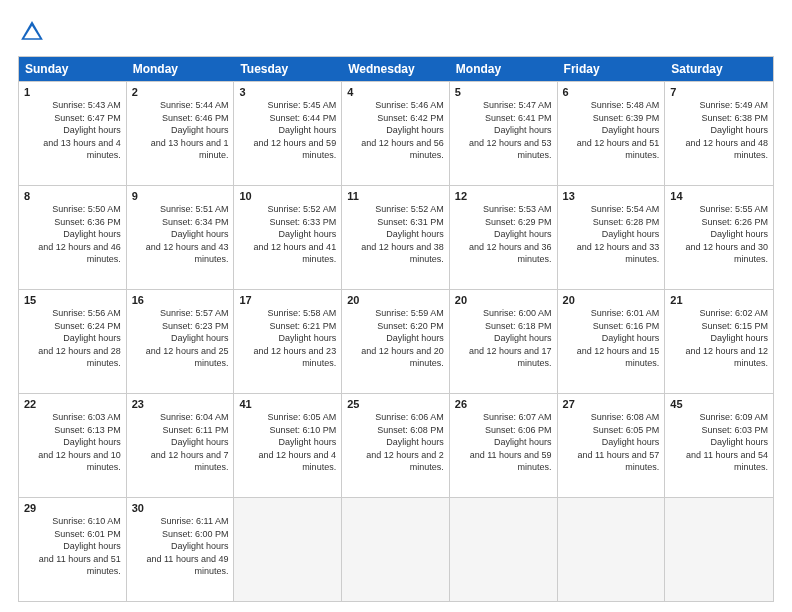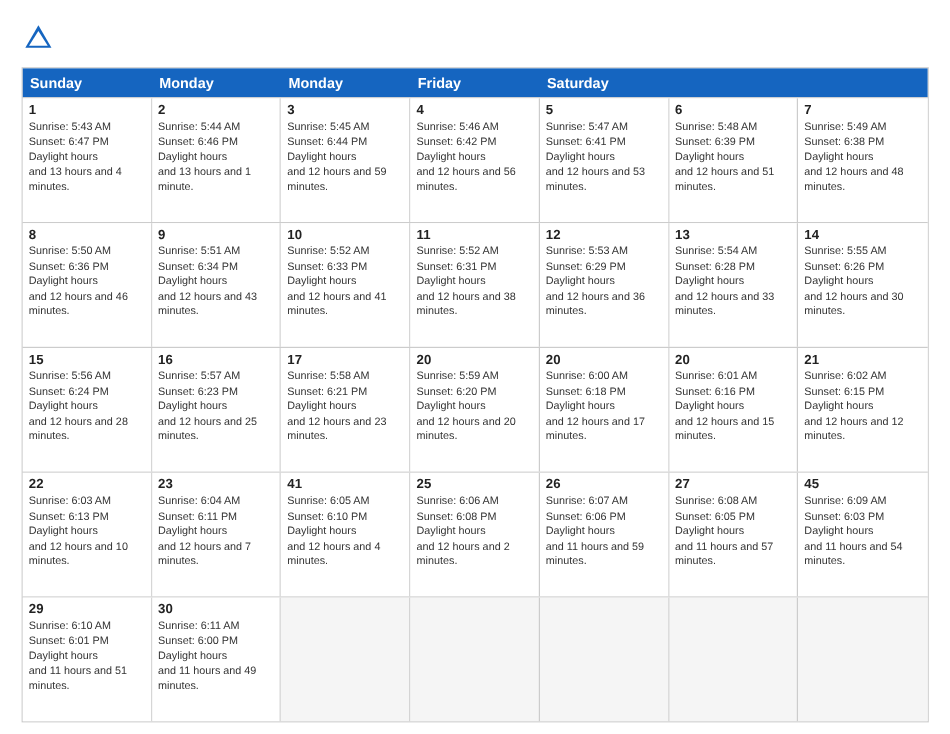--- a/index.html
+++ b/index.html
@@ -100,20 +100,21 @@
       font-size: 11px;
       font-weight: bold;
       color: #222;
       display: block;
       margin-bottom: 1px;
     }
     .cal-cell .sun-info {
       line-height: 1.4;
       font-size: 9px;
       color: #333;
+      text-align: right;
     }
   </style>
 </head>
 <body>
 
 <div class="page">
   <div class="header">
     <div class="logo">
       <svg class="logo-icon" viewBox="0 0 36 36">
         <polygon points="18,4 32,28 4,28" fill="#1565c0"></polygon>
@@ -127,20 +128,22 @@
     <div class="title-area">
       <div class="month-title"></div>
       <div class="location"></div>
     </div>
   </div>
 
   <div class="calendar">
     <div class="cal-header" id="cal-header">
         <div class="cal-header-cell">Sunday</div>
         <div class="cal-header-cell">Monday</div>
+        <div class="cal-header-cell">Tuesday</div>
+        <div class="cal-header-cell">Wednesday</div>
         <div class="cal-header-cell">Monday</div>
         <div class="cal-header-cell">Friday</div>
         <div class="cal-header-cell">Saturday</div>
       </div>
     <div class="cal-body" id="cal-body">
         <div class="cal-row">
           <div class="cal-cell">
             <span class="day-num">1</span>
             <div class="sun-info">Sunrise: 5:43 AM<br>Sunset: 6:47 PM<br>Daylight hours<br>and 13 hours and 4 minutes.</div>
           </div>

